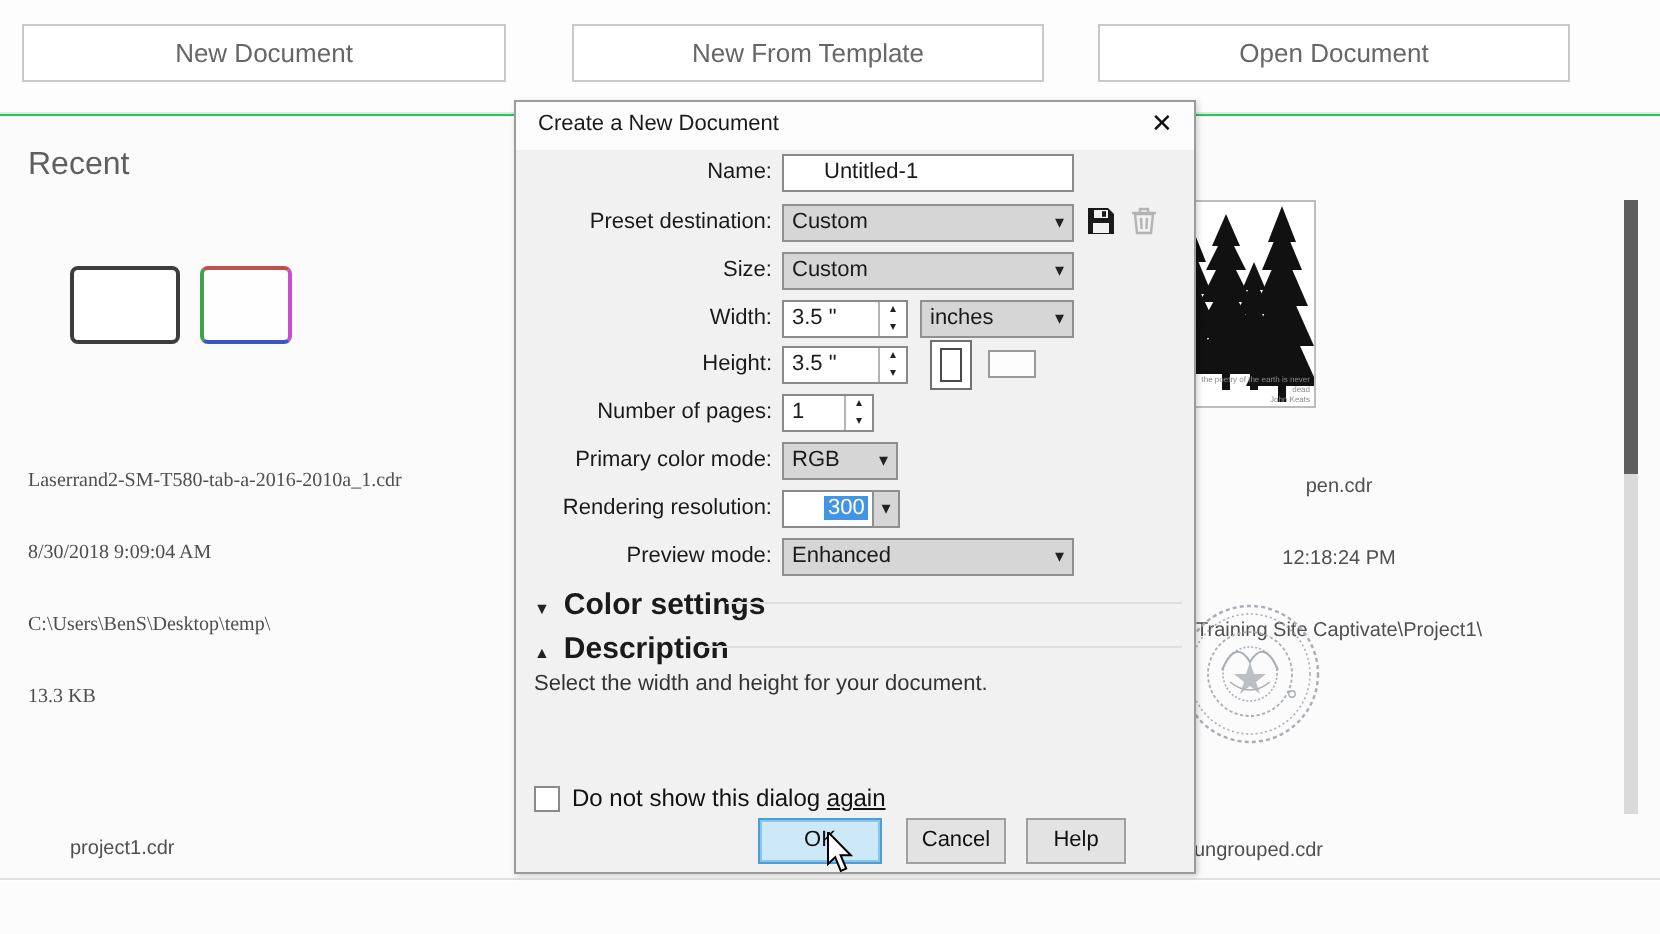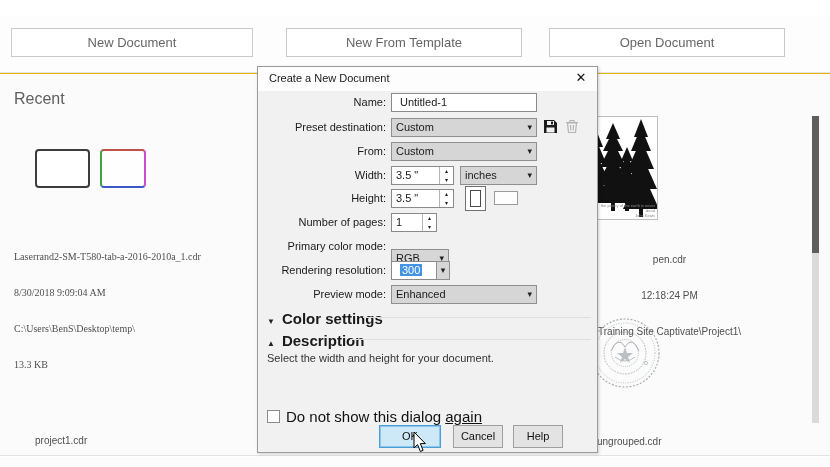--- a/index.html
+++ b/index.html
@@ -1,18 +1,18 @@
 <!DOCTYPE html>
 <html><head>
 <meta charset="utf-8">
 <style>
   * { margin:0; padding:0; box-sizing:border-box; }
   html,body { width:830px; height:467px; }
   body { font-family:"Liberation Sans", sans-serif; background:#fff; position:relative; overflow:hidden; }
-  .screen { position:absolute; left:0; top:16px; width:830px; height:334px; background:#eab308; }
+  .screen { position:absolute; left:0; top:0; width:830px; height:334px; background:#22c55e; }
 
   
   .topbar { position:absolute; left:0; top:0; width:830px; height:57px; background:#fdfdfd; border-bottom:1px solid #e3e3e3; }
   .top-btn { position:absolute; top:12px; height:29px; background:#fff; border:1px solid #c9c9c9; color:#666; font-size:13px; text-align:center; line-height:27px; cursor:default; }
   .top-btn.b1 { left:11px; width:242px; }
   .top-btn.b2 { left:286px; width:236px; }
   .top-btn.b3 { left:549px; width:236px; }
 
   
   .main { position:absolute; left:0; top:58px; width:830px; height:382px; background:#fbfbfb; border-bottom:1px solid #e2e2e2; }
@@ -37,21 +37,21 @@
   .vscroll-thumb { position:absolute; left:0; top:0; width:7px; height:137px; background:#5e5e5e; }
 
   
   .dialog { position:absolute; left:257px; top:50px; width:341px; height:387px; background:#f1f1f1; border:1px solid #9b9b9b; box-shadow:1px 1px 3px rgba(0,0,0,.18); z-index:10; font-size:11px; color:#1a1a1a; }
   .dlg-titlebar { position:absolute; left:0; top:0; width:100%; height:24px; background:#fdfdfd; }
   .dlg-title { position:absolute; left:11px; top:5px; font-size:11px; color:#1a1a1a; }
   .dlg-close { position:absolute; left:311px; top:1px; width:24px; height:20px; text-align:center; line-height:20px; font-size:13px; color:#111; cursor:default; }
 
   .row { position:absolute; height:19px; }
   .row .lbl { position:absolute; left:0; top:0; width:128px; text-align:right; line-height:19px; color:#1a1a1a; }
-  .field { position:absolute; top:0; height:19px; background:#fff; border:1px solid #8a8a8a; line-height:17px; padding-left:8px; overflow:hidden; }
+  .field { position:absolute; top:0; height:19px; background:#fff; border:1px solid #8a8a8a; line-height:17px; padding-left:20px; overflow:hidden; }
   .drop { position:absolute; top:0; height:19px; background:#d6d6d6; border:1px solid #8f8f8f; line-height:17px; padding-left:4px; overflow:hidden; }
   .drop .arrow { position:absolute; right:4px; top:0; line-height:17px; font-size:9px; color:#222; }
   .spin-group { position:absolute; top:0; height:19px; background:#fff; border:1px solid #8a8a8a; display:flex; }
   .spin-group .val { flex:1; line-height:17px; padding-left:4px; }
   .spinner { width:14px; border-left:1px solid #b5b5b5; display:flex; flex-direction:column; }
   .spinner span { flex:1; font-size:6px; line-height:8px; text-align:center; color:#222; cursor:default; }
   .arrow-btn { position:absolute; top:0; width:14px; height:19px; background:#d6d6d6; border:1px solid #8f8f8f; text-align:center; line-height:17px; font-size:9px; color:#222; cursor:default; }
   .unit { position:absolute; top:0; line-height:19px; color:#1a1a1a; }
   .sel { background:#4394e4; color:#fff; padding:0 2px; }
 
@@ -62,21 +62,21 @@
   .icon-btn { position:absolute; top:0; width:16px; height:16px; cursor:default; }
 
   .section-hdr { position:absolute; left:9px; height:14px; white-space:nowrap; }
   .section-hdr .tri { font-size:8px; color:#222; margin-right:7px; }
   .section-hdr .txt { font-weight:bold; font-size:15px; color:#1a1a1a; }
   .section-rule { position:absolute; height:1px; background:#dedede; top:7px; }
   .desc-text { position:absolute; left:9px; color:#333; }
 
   .chk-row { position:absolute; left:9px; display:flex; align-items:center; }
   .chk-box { width:13px; height:13px; background:#fff; border:1px solid #8a8a8a; margin-right:6px; }
-  .chk-lbl { font-size:15px; color:#111; }
+  .chk-lbl { font-size:12px; color:#111; }
   .chk-lbl .u { text-decoration:underline; }
 
   .dlg-btn { position:absolute; top:0; height:23px; background:#e3e3e3; border:1px solid #9f9f9f; text-align:center; line-height:21px; font-size:11px; color:#111; cursor:default; }
   .dlg-btn.ok { background:#cde8f6; border:1px solid #4b9fd8; box-shadow:inset 0 0 0 1px #8cc5e8; }
 
   .cursor { position:absolute; left:413px; top:416px; z-index:30; }
 
   .footer { position:absolute; left:0; top:441px; width:830px; height:26px; background:#fcfcfc; }
 </style>
 </head>
@@ -206,21 +206,21 @@
             <line x1="1" y1="3.5" x2="13" y2="3.5"></line>
             <path d="M5,3 v-1.5 h4 v1.5"></path>
             <line x1="5.5" y1="6" x2="5.8" y2="11.5"></line>
             <line x1="8.5" y1="6" x2="8.2" y2="11.5"></line>
           </g>
         </svg>
       </div>
     </div>
 
     <div class="row" style="left:0; top:75px; width:341px;">
-      <div class="lbl">From:</div>
+      <div class="lbl">Size:</div>
       <div class="drop" style="left:133px; width:146px;">
         <span>Custom</span>
         <span class="arrow">▾</span>
       </div>
     </div>
 
     <div class="row" style="left:0; top:99px; width:341px;">
       <div class="lbl">Width:</div>
       <div class="spin-group" style="left:133px; width:63px;">
         <div class="val">3.5 "</div>
@@ -256,21 +256,21 @@
         <div class="val">1</div>
         <div class="spinner">
           <span>▴</span>
           <span>▾</span>
         </div>
       </div>
     </div>
 
     <div class="row" style="left:0; top:170px; width:341px;">
       <div class="lbl">Primary color mode:</div>
-      <div class="drop" style="left:133px; width:58px;margin-top:12px;">
+      <div class="drop" style="left:133px; width:58px;">
         <span>RGB</span>
         <span class="arrow">▾</span>
       </div>
     </div>
 
     <div class="row" style="left:0; top:194px; width:341px;">
       <div class="lbl">Rendering resolution:</div>
       <div class="field" style="left:133px; width:46px;"><span class="sel">300</span></div>
       <div class="arrow-btn" style="left:178px;">▾</div>
       <div class="unit" style="left:199px;margin-top:20px;">dpi</div>

